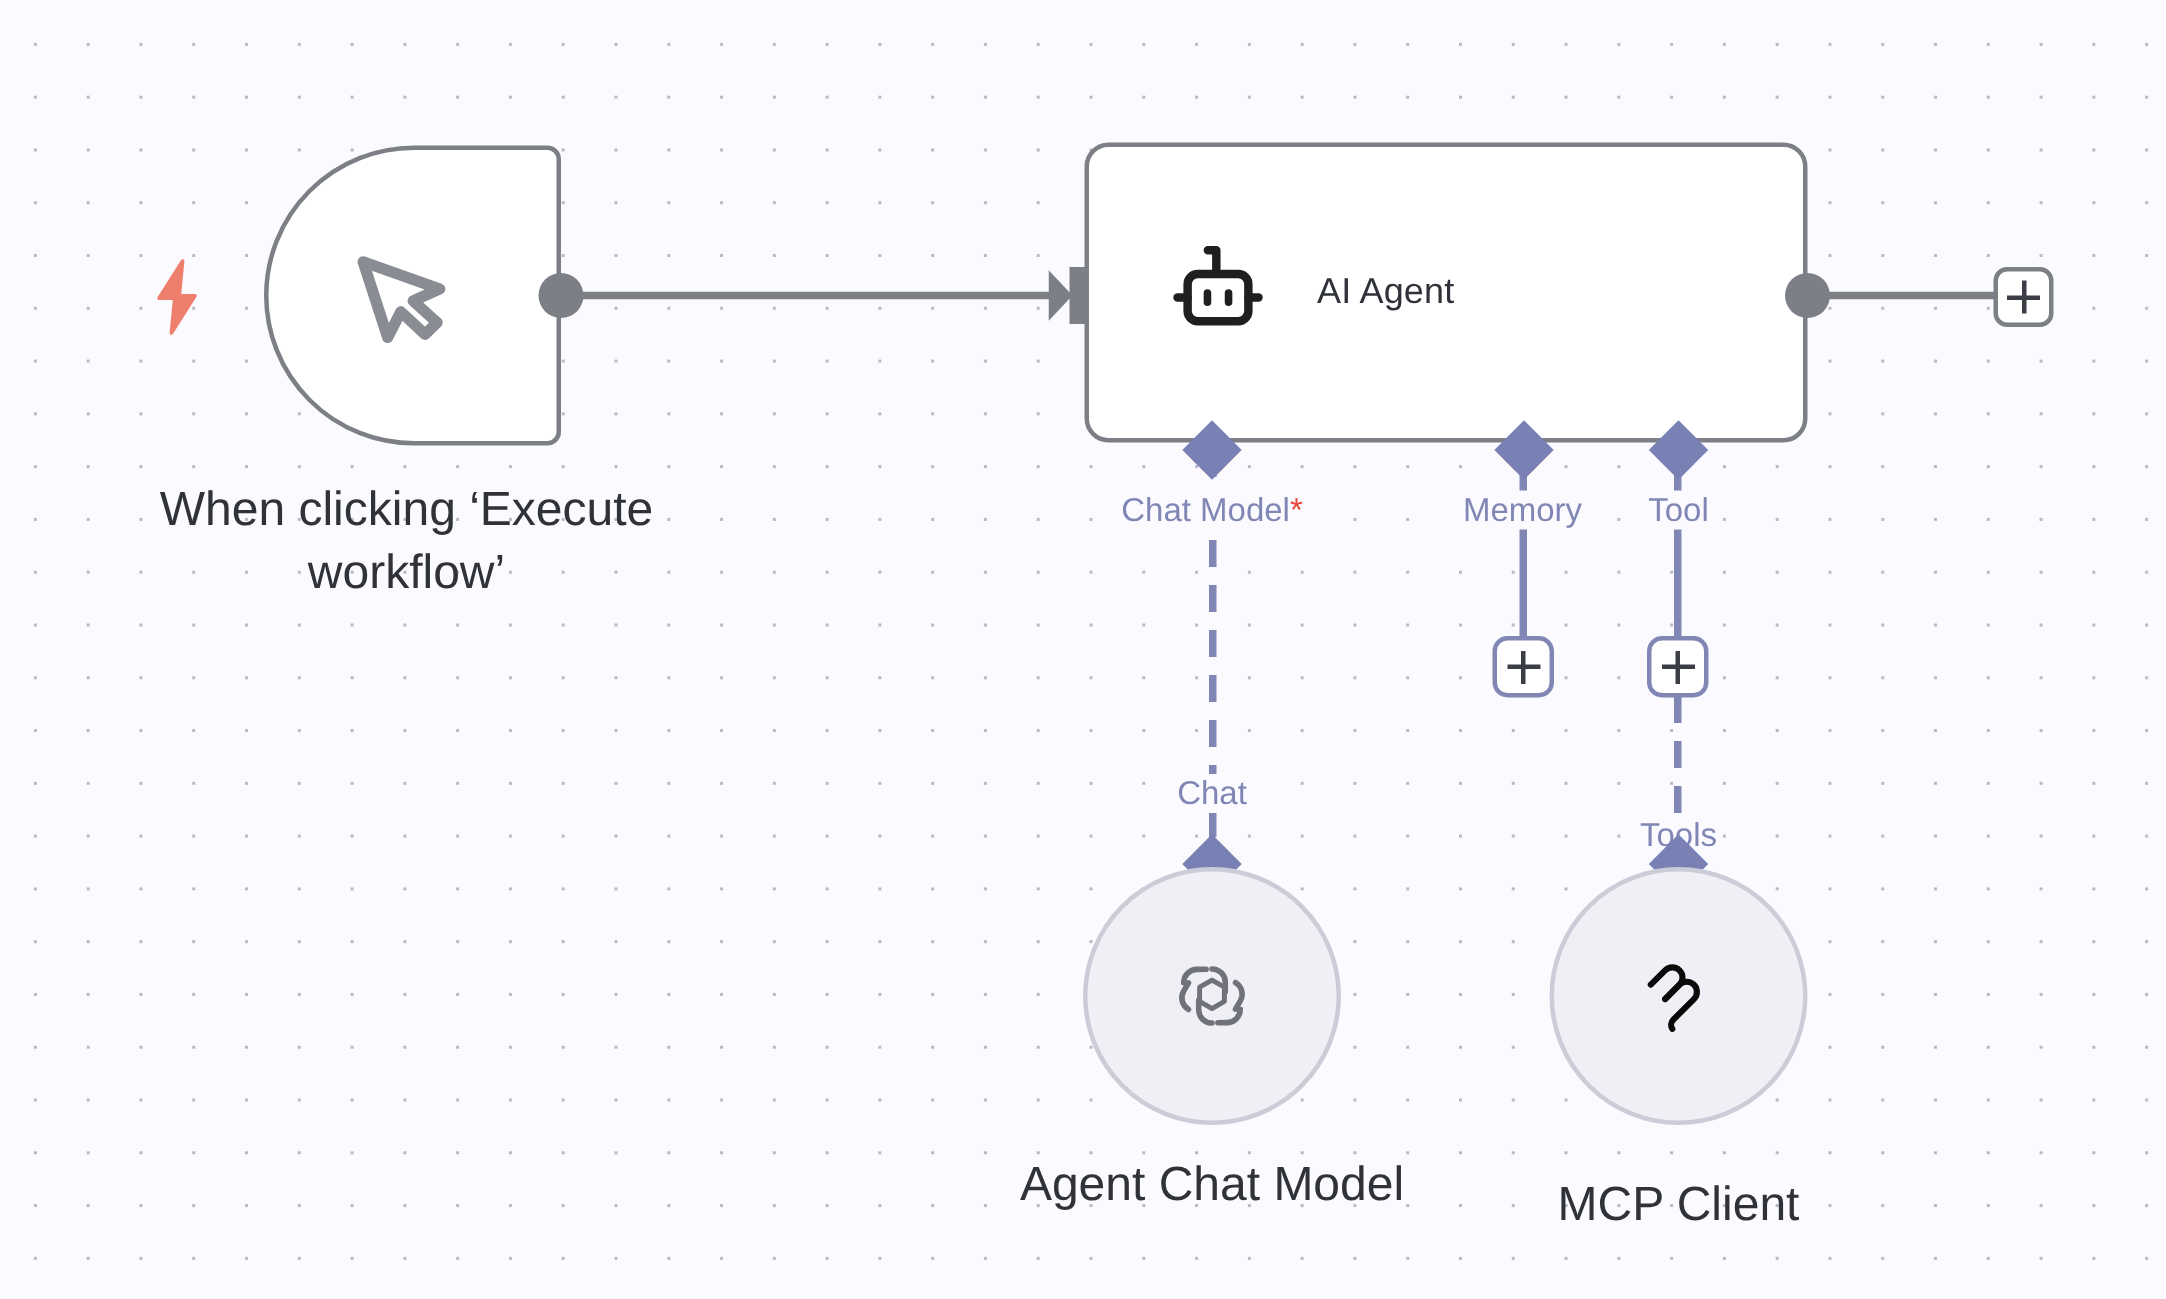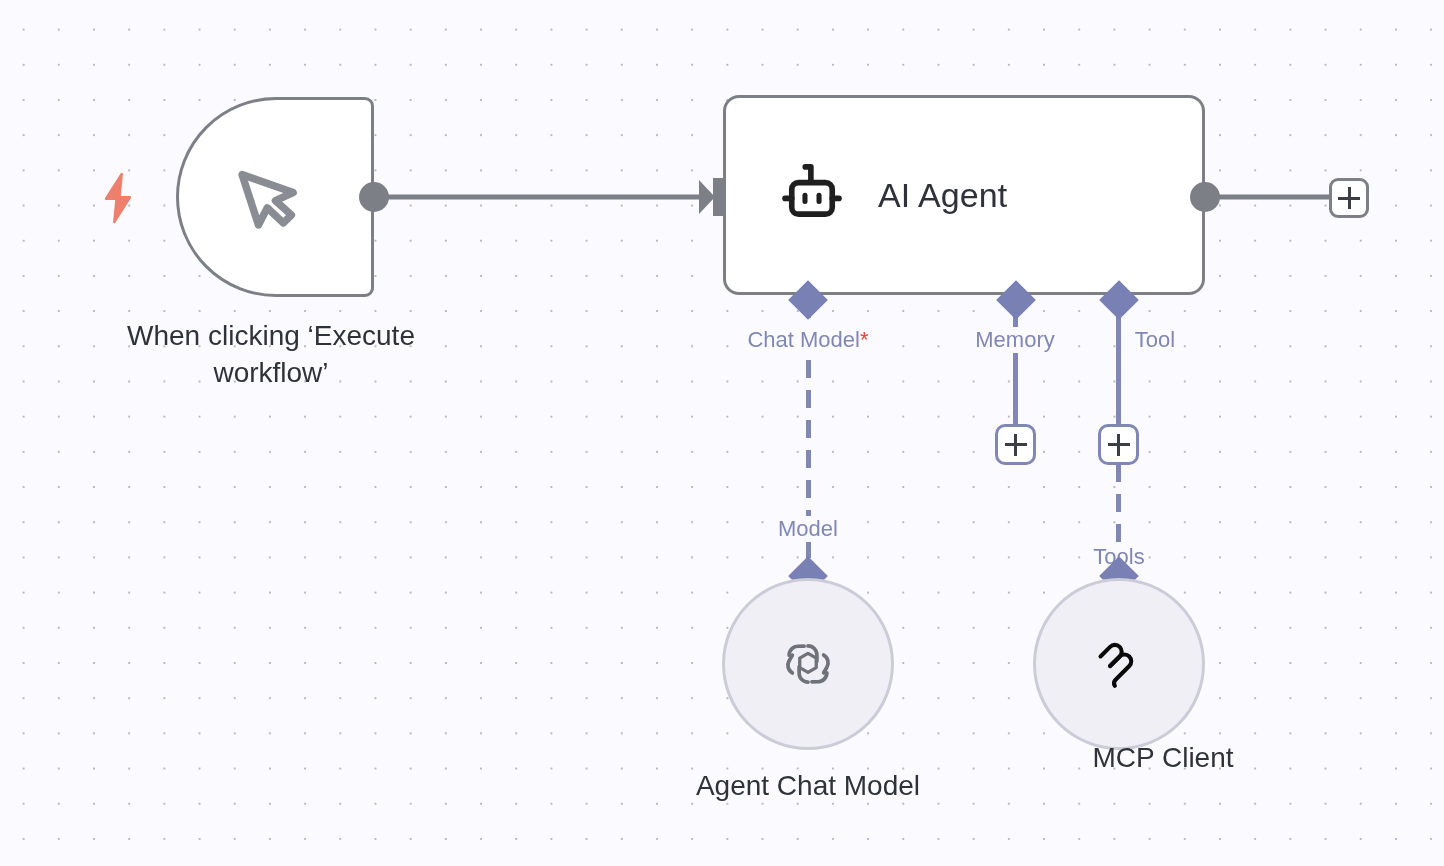--- a/index.html
+++ b/index.html
@@ -71,21 +71,21 @@
     align-items: center;
   }
   .agent-icon {
     margin-left: 50px;
     width: 72px;
     height: 72px;
     flex: none;
   }
   .agent-title {
     margin-left: 30px;
-    font-size: 34px;
+    font-size: 24px;
     color: #2f3238;
     letter-spacing: 0.1px;
     white-space: nowrap;
   }
 
   
   .out-dot {
     position: absolute;
     width: 30px; height: 30px;
     border-radius: 50%;
@@ -165,21 +165,21 @@
     background: #f0eff5;
     border: 3.5px solid #ccccd9;
     display: flex;
     align-items: center;
     justify-content: center;
   }
 
   
   .node-caption {
     position: absolute;
-    font-size: 28px;
+    font-size: 32px;
     color: #2f3238;
     text-align: center;
     line-height: 1.32;
     transform: translateX(-50%);
     white-space: pre-line;
   }
 </style>
 </head>
 <body>
 
@@ -247,28 +247,28 @@
   <div class="port-label" style="left:1015px; top:327px;text-align:right;">
     <span>Memory</span>
   </div>
   <div class="plus-btn purple" style="left:995px; top:424px; width:41px; height:41px;">
     <span class="plus-glyph"></span>
   </div>
 
   <div class="sub-line-solid" style="left:1116px; top:300px; height:128px;"></div>
   <div class="sub-line-dashed" style="left:1116px; top:464px; height:112px;"></div>
   <div class="diamond" style="left:1104.5px; top:286px;"></div>
-  <div class="port-label" style="left:1119px; top:327px;margin-left:36px;">
+  <div class="port-label" style="left:1119px; top:327px;">
     <span>Tool</span>
   </div>
   <div class="plus-btn purple" style="left:1098px; top:424px; width:41px; height:41px;">
     <span class="plus-glyph"></span>
   </div>
 
-  <div class="port-label" style="left:808px; top:516px;">Model</div>
+  <div class="port-label" style="left:808px; top:516px;">Chat</div>
   <div class="diamond" style="left:794px; top:562px;"></div>
 
   <div class="circle-node" style="left:722px; top:578px;">
     <svg viewBox="0 0 64 64" width="66" height="66">
       <g fill="none" stroke="#6f7279" stroke-width="3.6" stroke-linejoin="round" stroke-linecap="round">
         <path d="M32 14.5 a8.6 8.6 0 0 1 8.6 8.6 v6.2"></path>
         <path d="M47.2 23.3 a8.6 8.6 0 0 1 3.1 11.8 l-3.1 5.4"></path>
         <path d="M50.3 40.6 a8.6 8.6 0 0 1 -8.6 8.6 l-5.9 0.1"></path>
         <path d="M32 49.5 a8.6 8.6 0 0 1 -8.6 -8.6 v-6.2"></path>
         <path d="M16.8 40.7 a8.6 8.6 0 0 1 -3.1 -11.8 l3.1 -5.4"></path>
@@ -285,15 +285,15 @@
 
   <div class="circle-node" style="left:1033px; top:578px;">
     <svg viewBox="0 0 64 64" width="62" height="62">
       <g fill="none" stroke="#0a0a0a" stroke-width="4.2" stroke-linecap="round" stroke-linejoin="round" transform="rotate(45 32 32)">
         <path d="M13 40 V26 a7 7 0 0 1 14 0 v14"></path>
         <path d="M27 40 V26 a7 7 0 0 1 14 0 v20 a5 5 0 0 0 4 5"></path>
       </g>
     </svg>
   </div>
 
-  <div class="node-caption" style="left:1119px; top:740px; width:400px;margin-left:44px;">MCP Client</div>
+  <div class="node-caption" style="left:1119px; top:781px; width:400px;">MCP Client</div>
 
 </div>
 
 </body></html>

